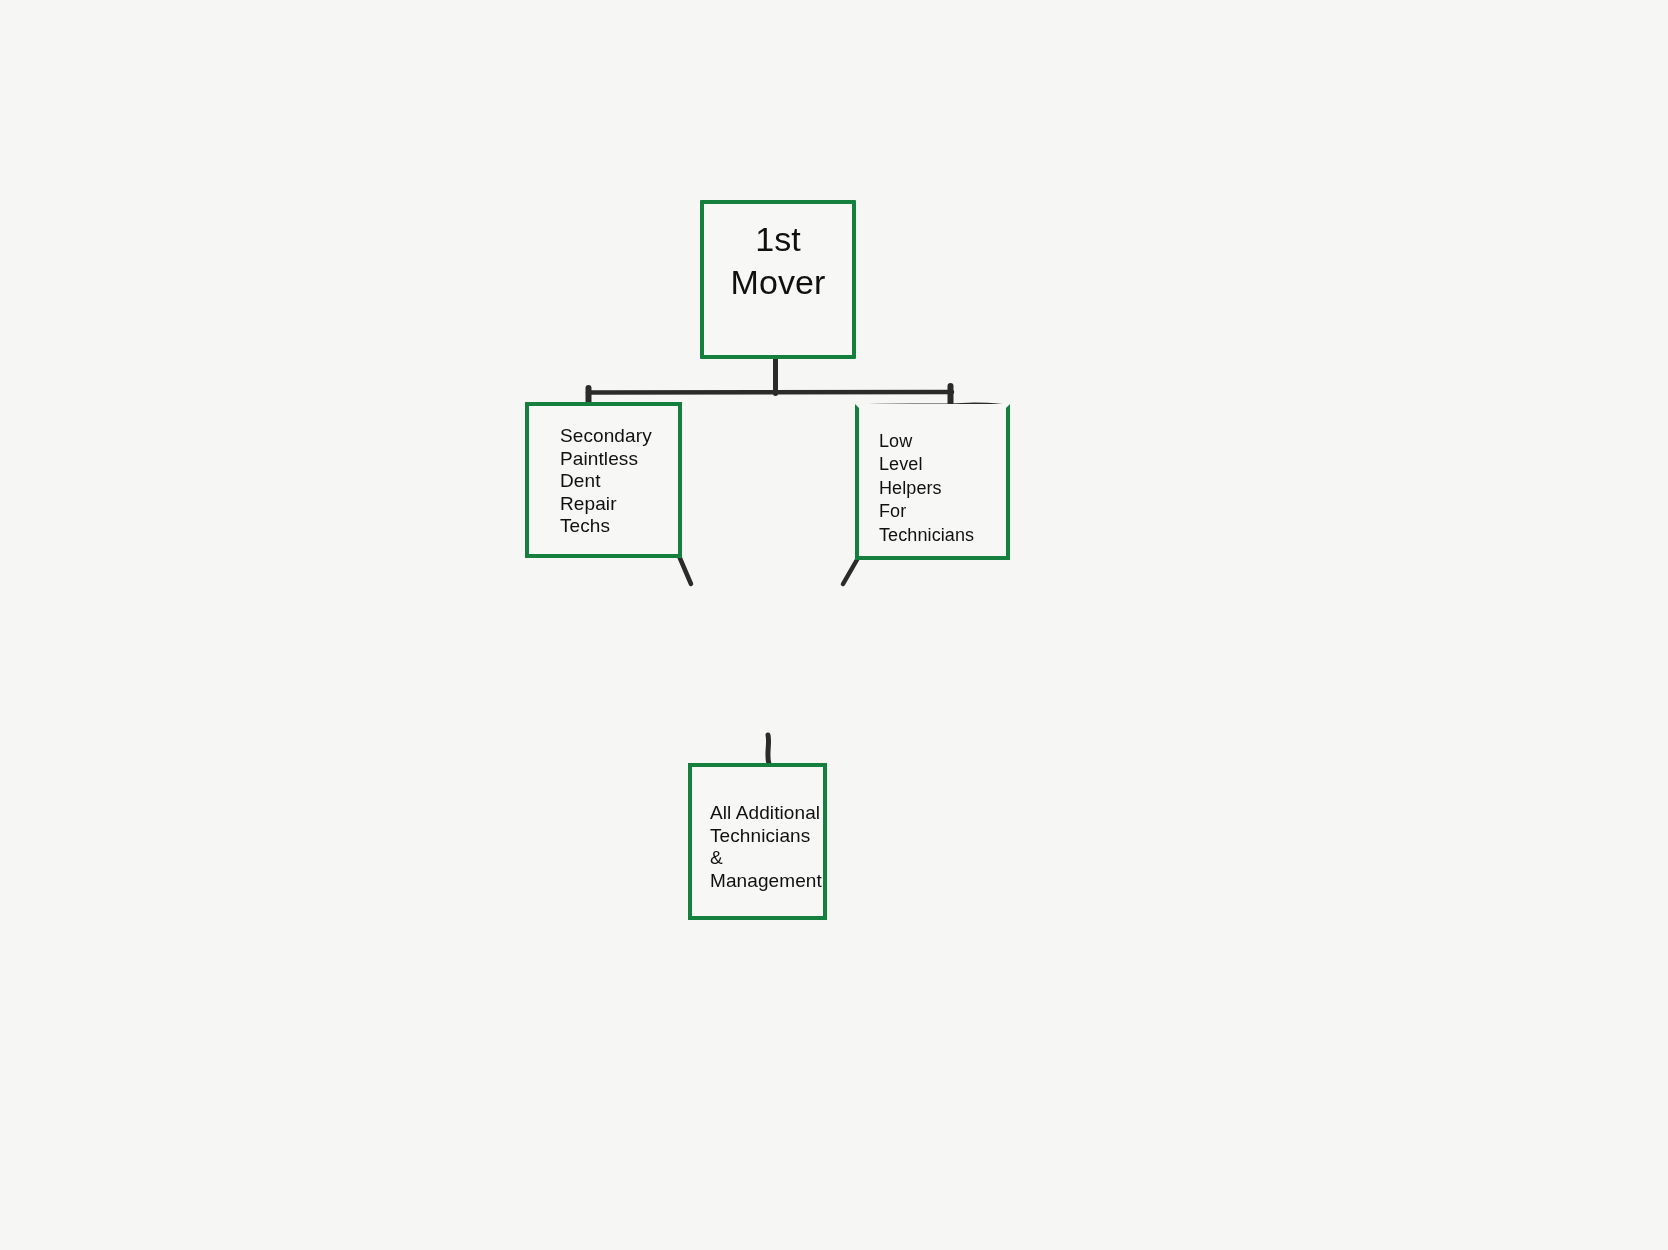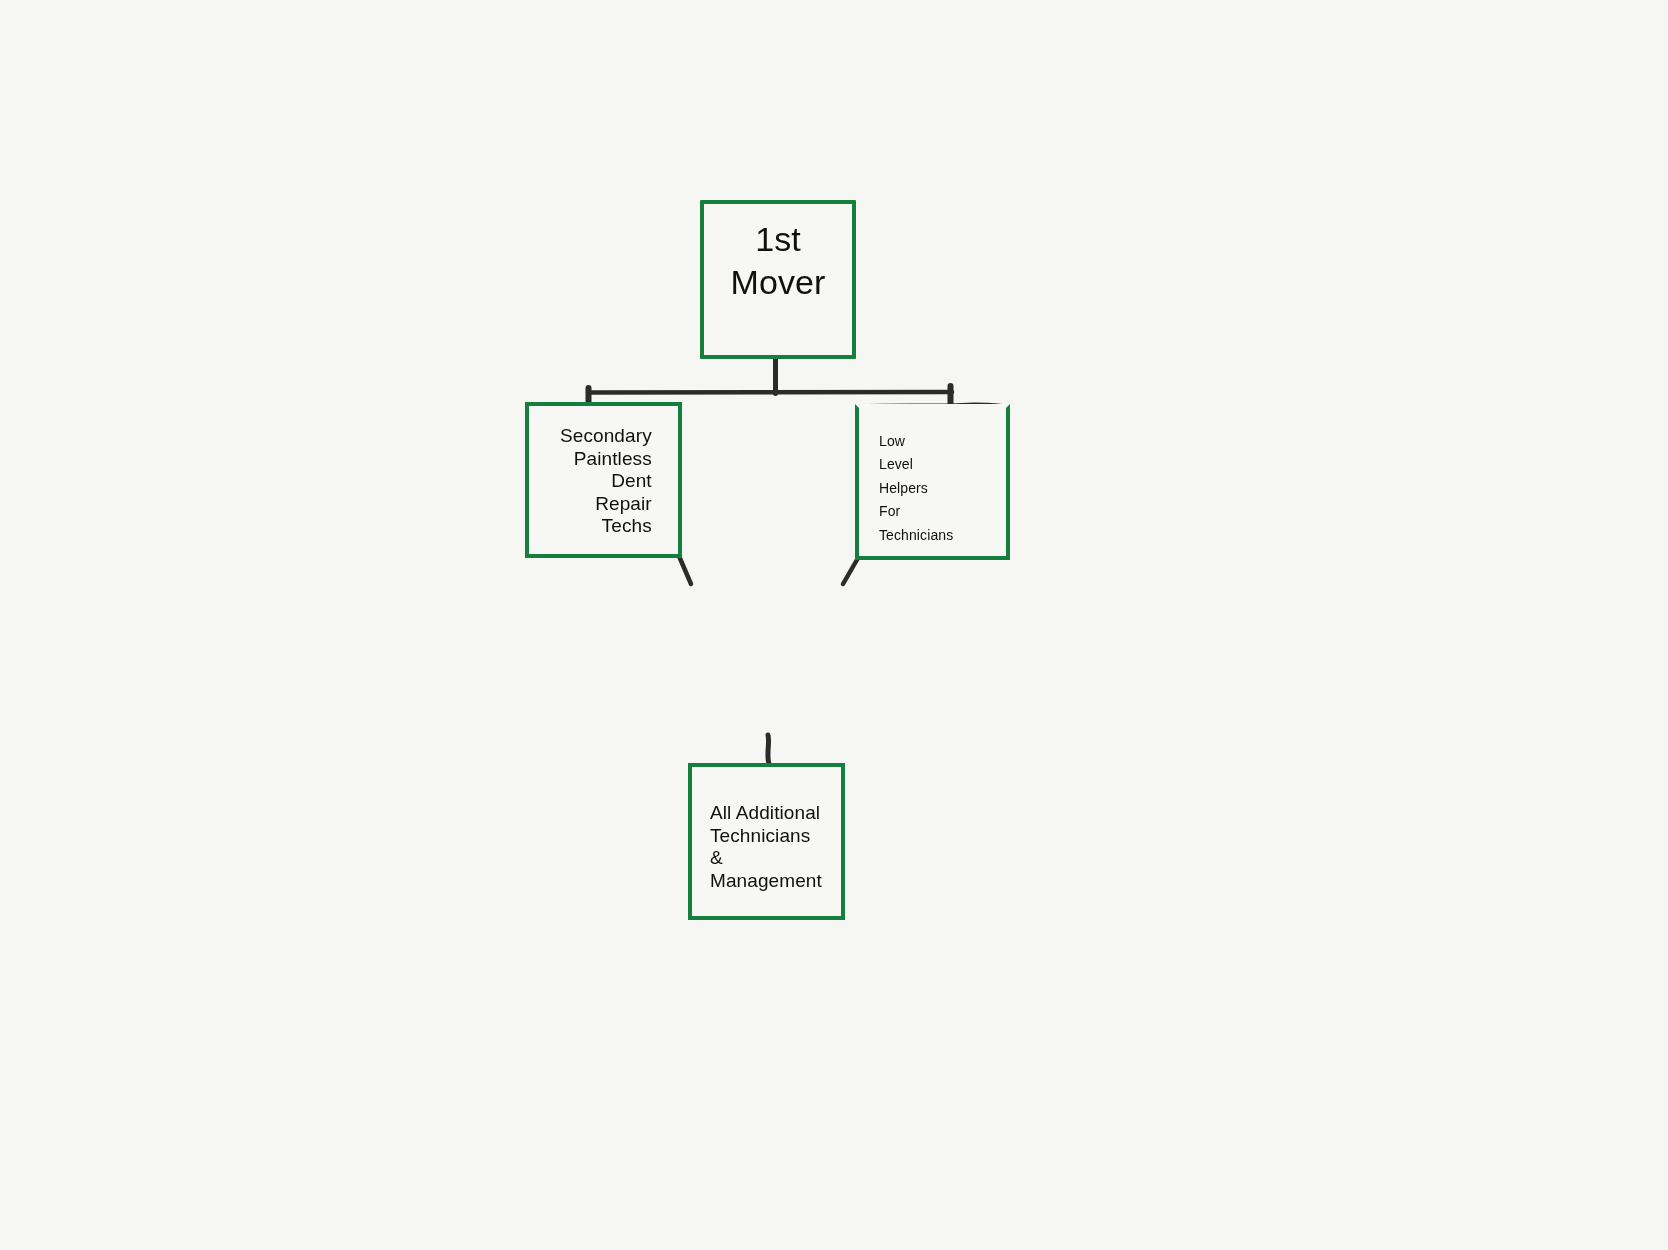--- a/index.html
+++ b/index.html
@@ -66,35 +66,35 @@
     left: 525px;
     top: 402px;
     width: 157px;
     height: 156px;
   }
   #node-secondary-techs .node-label {
     left: 31px;
     top: 19px;
     font-size: 19px;
     line-height: 22.6px;
-    text-align: right;
+    text-align: left;
   }
 
   
   #node-low-level-helpers {
     left: 855px;
     top: 404px;
     width: 155px;
     height: 156px;
     border-top-color: transparent;
   }
   #node-low-level-helpers .node-label {
     left: 20px;
     top: 22px;
-    font-size: 14px;
+    font-size: 18px;
     line-height: 23.4px;
     text-align: left;
   }
 
   
   #node-top-managers {
     left: 688px;
     top: 583px;
     width: 157px;
     height: 152px;
@@ -104,21 +104,21 @@
     top: 31px;
     font-size: 19px;
     line-height: 23px;
     text-align: left;
   }
 
   
   #node-all-additional {
     left: 688px;
     top: 763px;
-    width: 157px;
+    width: 139px;
     height: 157px;
   }
   #node-all-additional .node-label {
     left: 18px;
     top: 35px;
     font-size: 19px;
     line-height: 22.6px;
     text-align: left;
   }
 </style>

